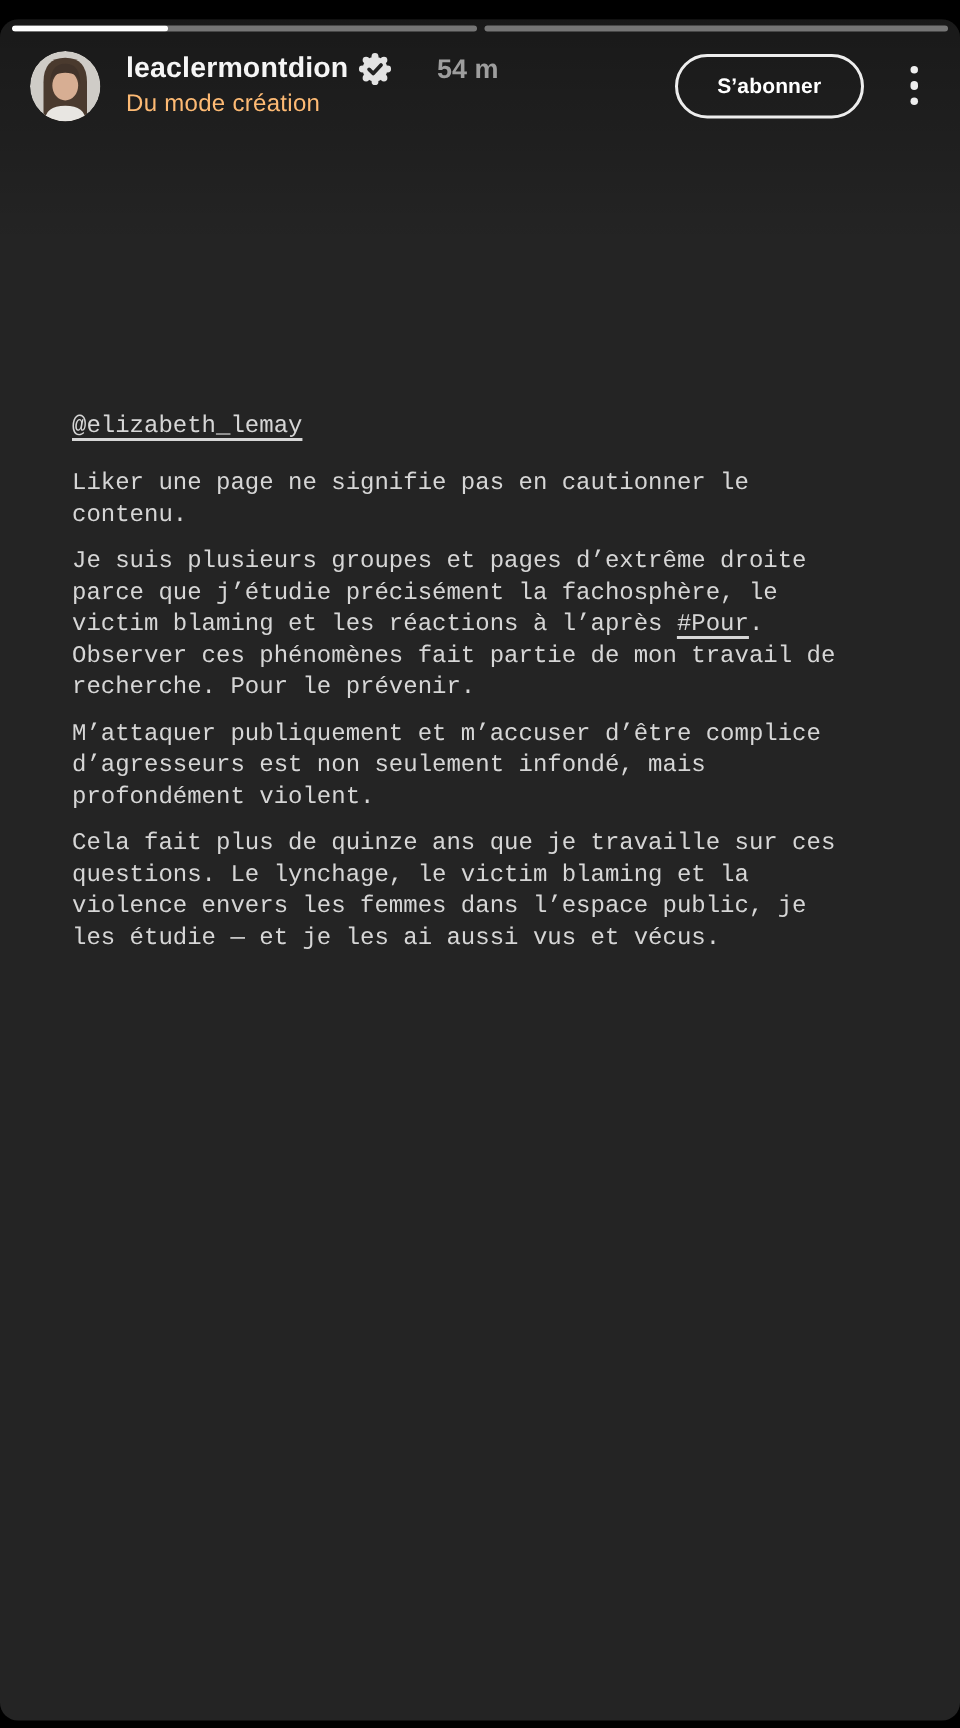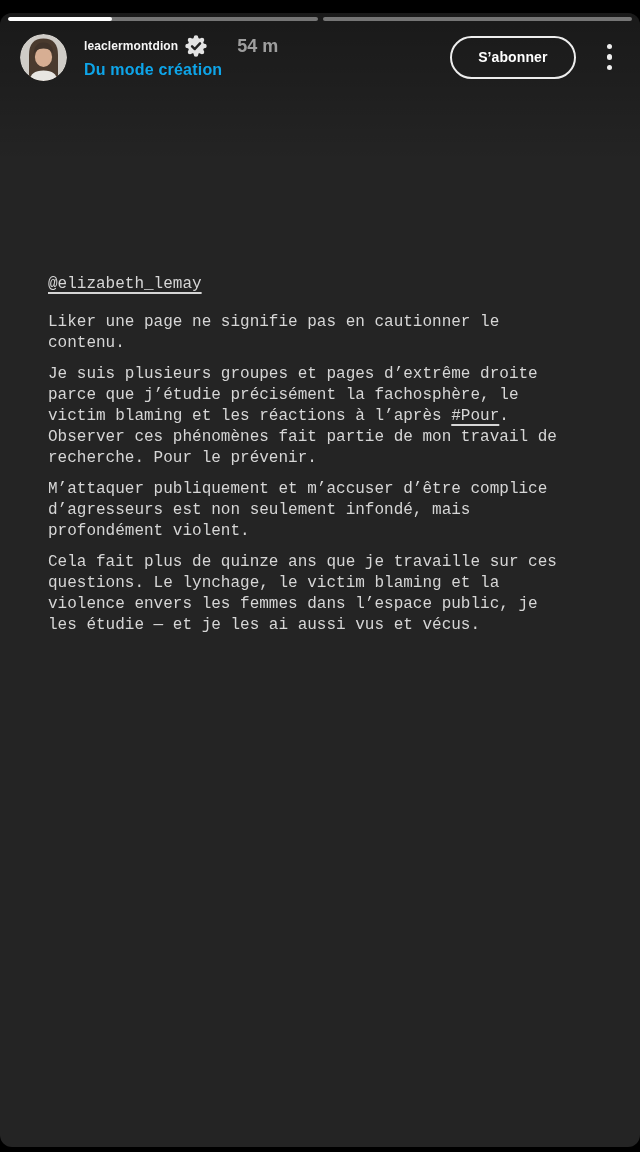--- a/index.html
+++ b/index.html
@@ -51,35 +51,35 @@
     width: 47px; height: 47px;
     border-radius: 50%;
     overflow: hidden;
     flex: 0 0 47px;
     margin-right: 17px;
   }
   .user-meta { display: flex; flex-direction: column; gap: 4px; min-width: 0; }
   .title-row { display: flex; align-items: center; }
   .username {
     color: #f5f5f5;
-    font-size: 12px; font-weight: 700;
+    font-size: 19px; font-weight: 700;
     letter-spacing: 0.1px;
     line-height: 20px;
     cursor: pointer;
   }
   .badge { display: inline-flex; margin-left: 7px; }
   .timestamp {
     color: #9e9e9e;
     font-size: 18px; font-weight: 700;
     margin-left: 30px;
     line-height: 20px;
   }
   .subtitle {
-    color: #0ea5e9;
-    font-size: 16px; font-weight: 700;
+    color: #fdba74;
+    font-size: 16px; font-weight: 400;
     letter-spacing: 0.2px;
     line-height: 18px;
   }
   .follow-btn {
     margin-left: auto;
     height: 43px;
     padding: 0 26px;
     background: transparent;
     border: 2px solid #ededed;
     border-radius: 22px;

